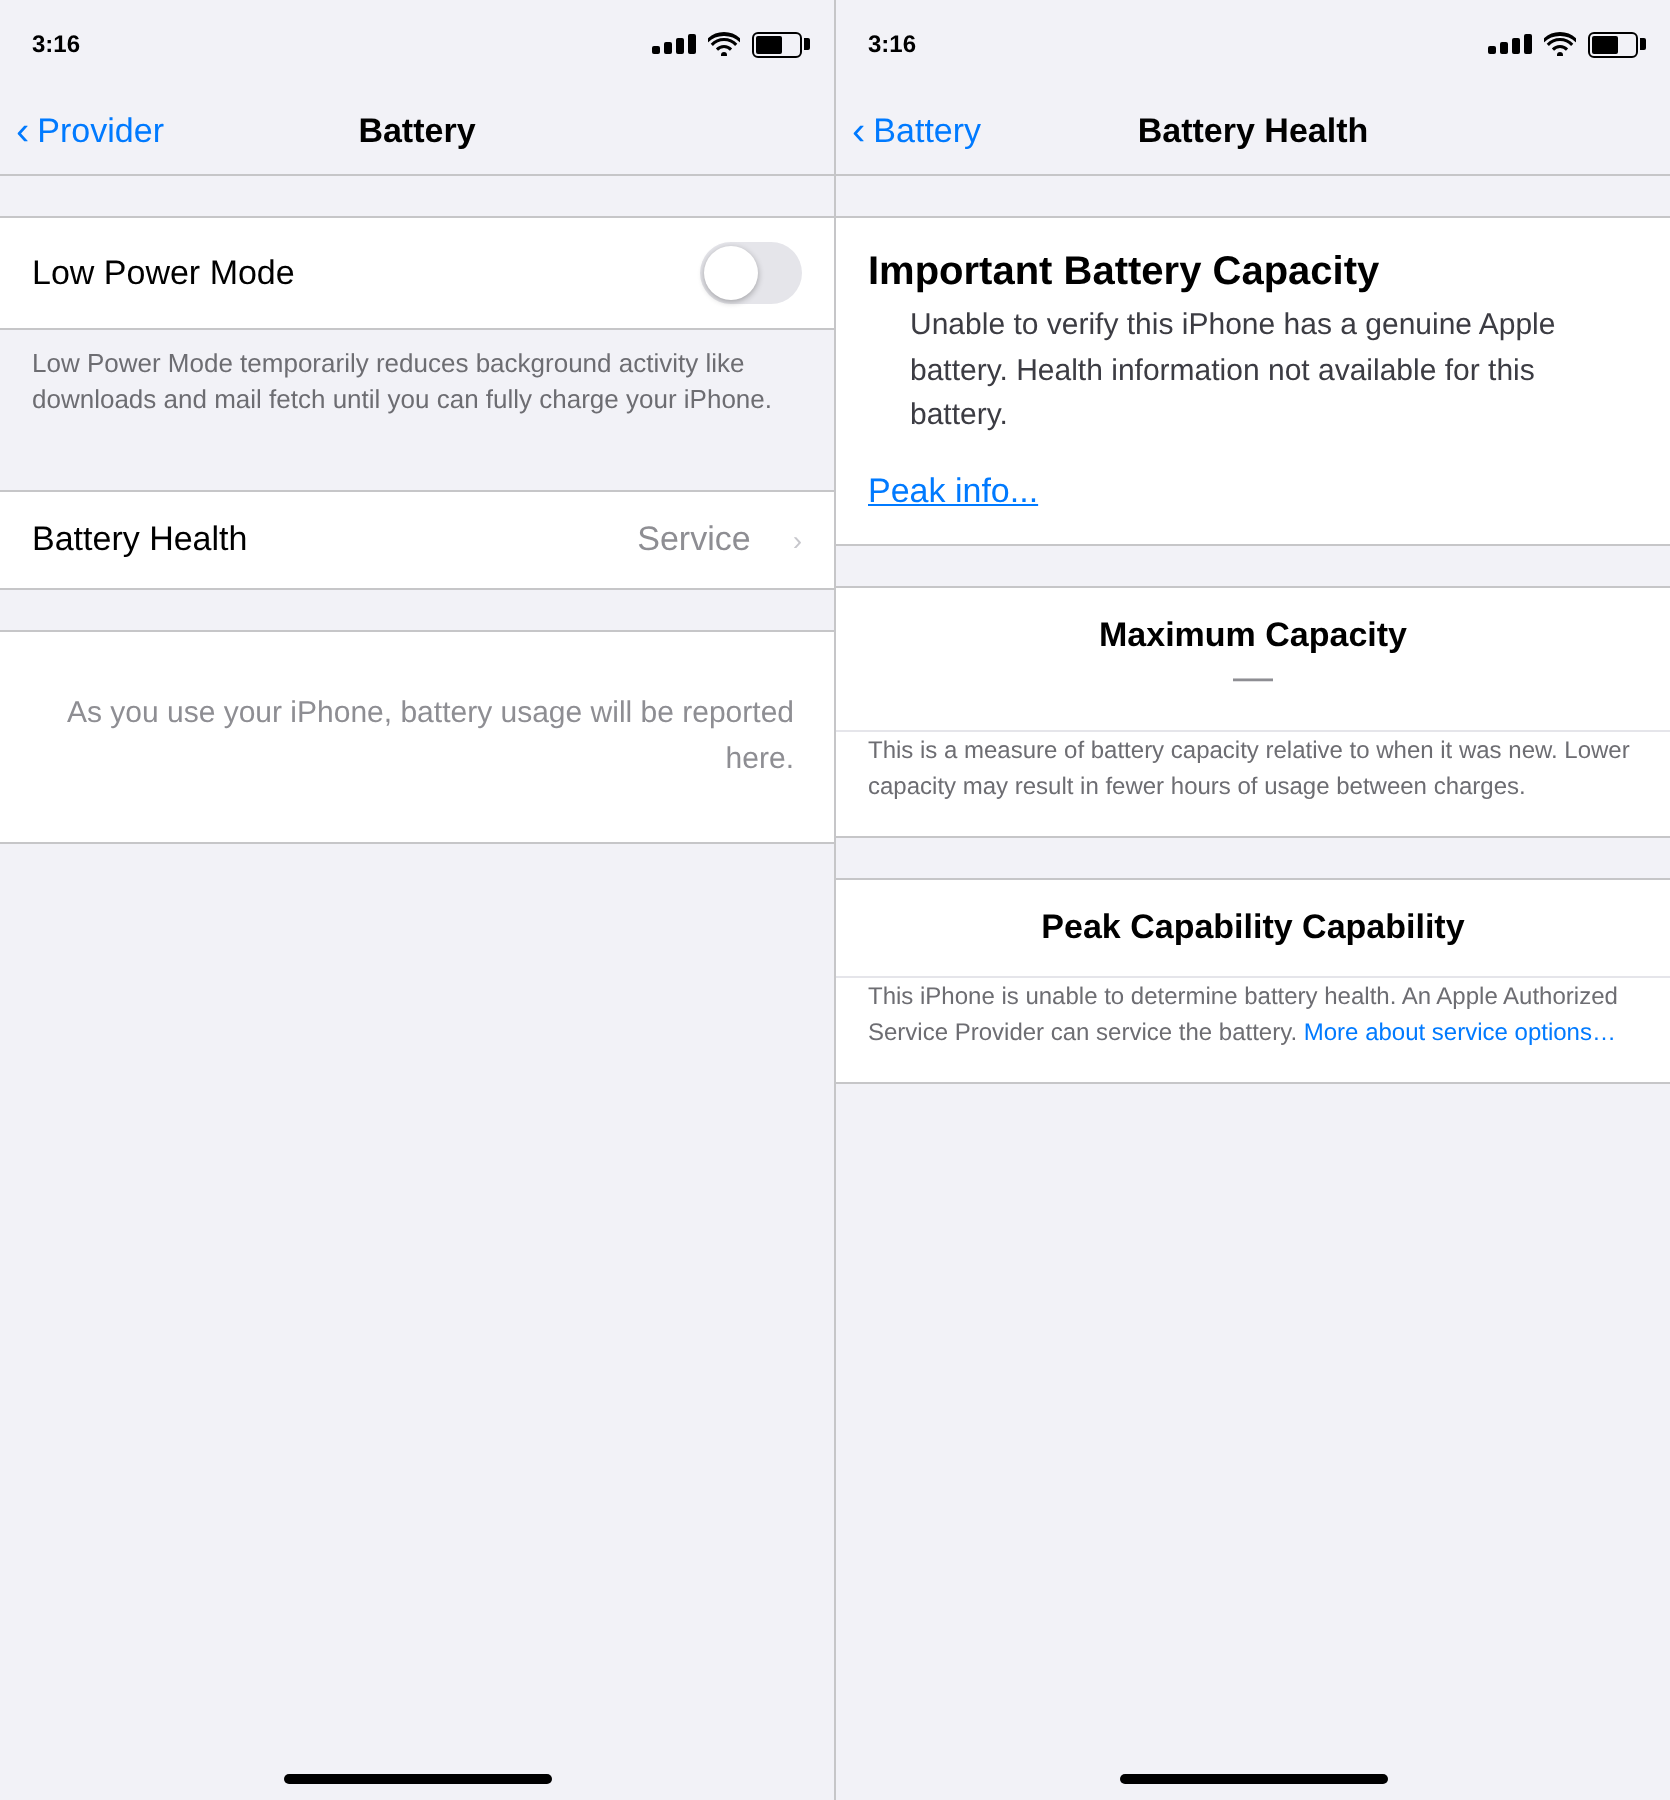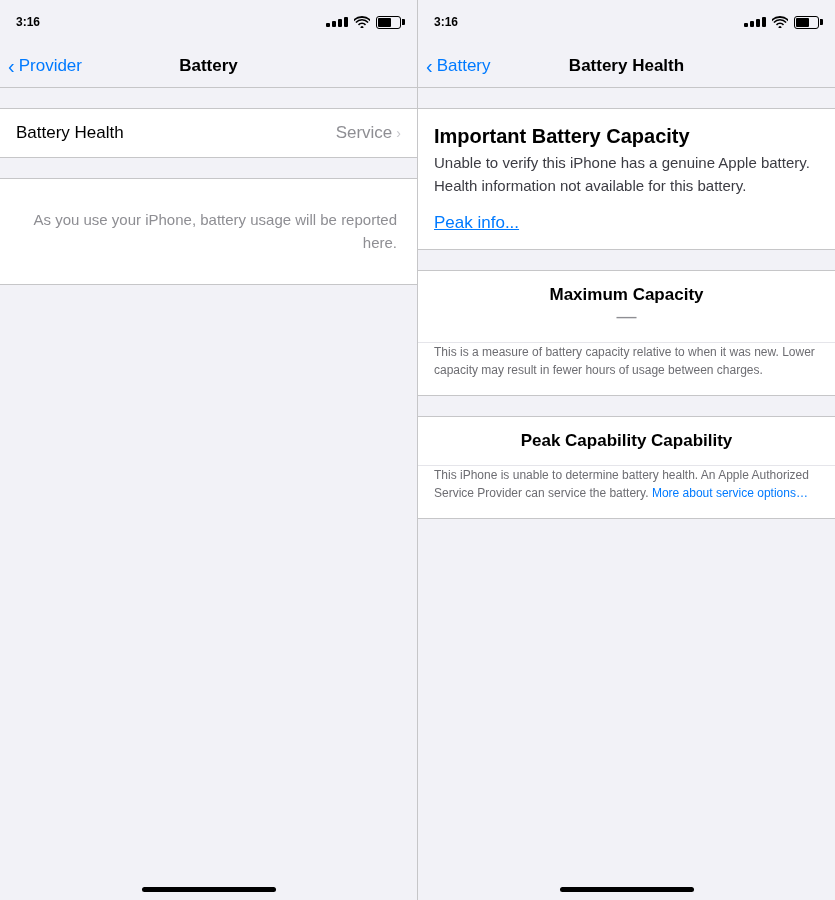--- a/index.html
+++ b/index.html
@@ -151,21 +151,21 @@
     }
     .row-label {
       font-size: 17px;
       color: #000;
     }
     .row-value {
       color: #8e8e93;
       font-size: 17px;
       display: flex;
       align-items: center;
-      gap: 4px;
+      gap: 21px;
     }
     .row-chevron {
       color: #c7c7cc;
       font-size: 14px;
     }
 
     
     .toggle {
       width: 51px;
       height: 31px;
@@ -294,20 +294,31 @@
   <div class="nav-bar">
     <div class="nav-back">
       <span class="nav-back-chevron">‹</span>
       <span>Provider</span>
     </div>
     <span class="nav-title">Battery</span>
   </div>
 
   <div class="content">
 
+    <div class="section">
+      <div class="card">
+        <div class="settings-row">
+          <span class="row-label">Low Power Mode</span>
+          <div class="toggle">
+            <div class="toggle-thumb"></div>
+          </div>
+        </div>
+      </div>
+      <p class="description-text">Low Power Mode temporarily reduces background activity like downloads and mail fetch until you can fully charge your iPhone.</p>
+    </div>
 
     <div class="section">
       <div class="card">
         <div class="settings-row">
           <span class="row-label">Battery Health</span>
           <div class="row-value">
             <span>Service</span>
             <span class="row-chevron">›</span>
           </div>
         </div>
@@ -355,21 +366,21 @@
     </div>
     <span class="nav-title">Battery Health</span>
   </div>
 
   <div class="content">
 
     <div class="section">
       <div class="card">
         <div style="padding: 16px 16px 0;">
           <div class="rp-section-title" style="padding: 0 0 4px;">Important Battery Capacity</div>
-          <p class="rp-description" style="padding: 0 0 8px;">Unable to verify this iPhone has a genuine Apple battery. Health information not available for this battery.</p>
+          <p class="rp-description" style="padding: 0 0 8px; margin-left: 21px;">Unable to verify this iPhone has a genuine Apple battery. Health information not available for this battery.</p>
         </div>
         <a class="rp-link" href="#">Peak info...</a>
       </div>
     </div>
 
     <div class="gap-section"></div>
 
     <div class="section" style="margin-top: 0;">
       <div class="card">
         <div class="rp-section-header">

